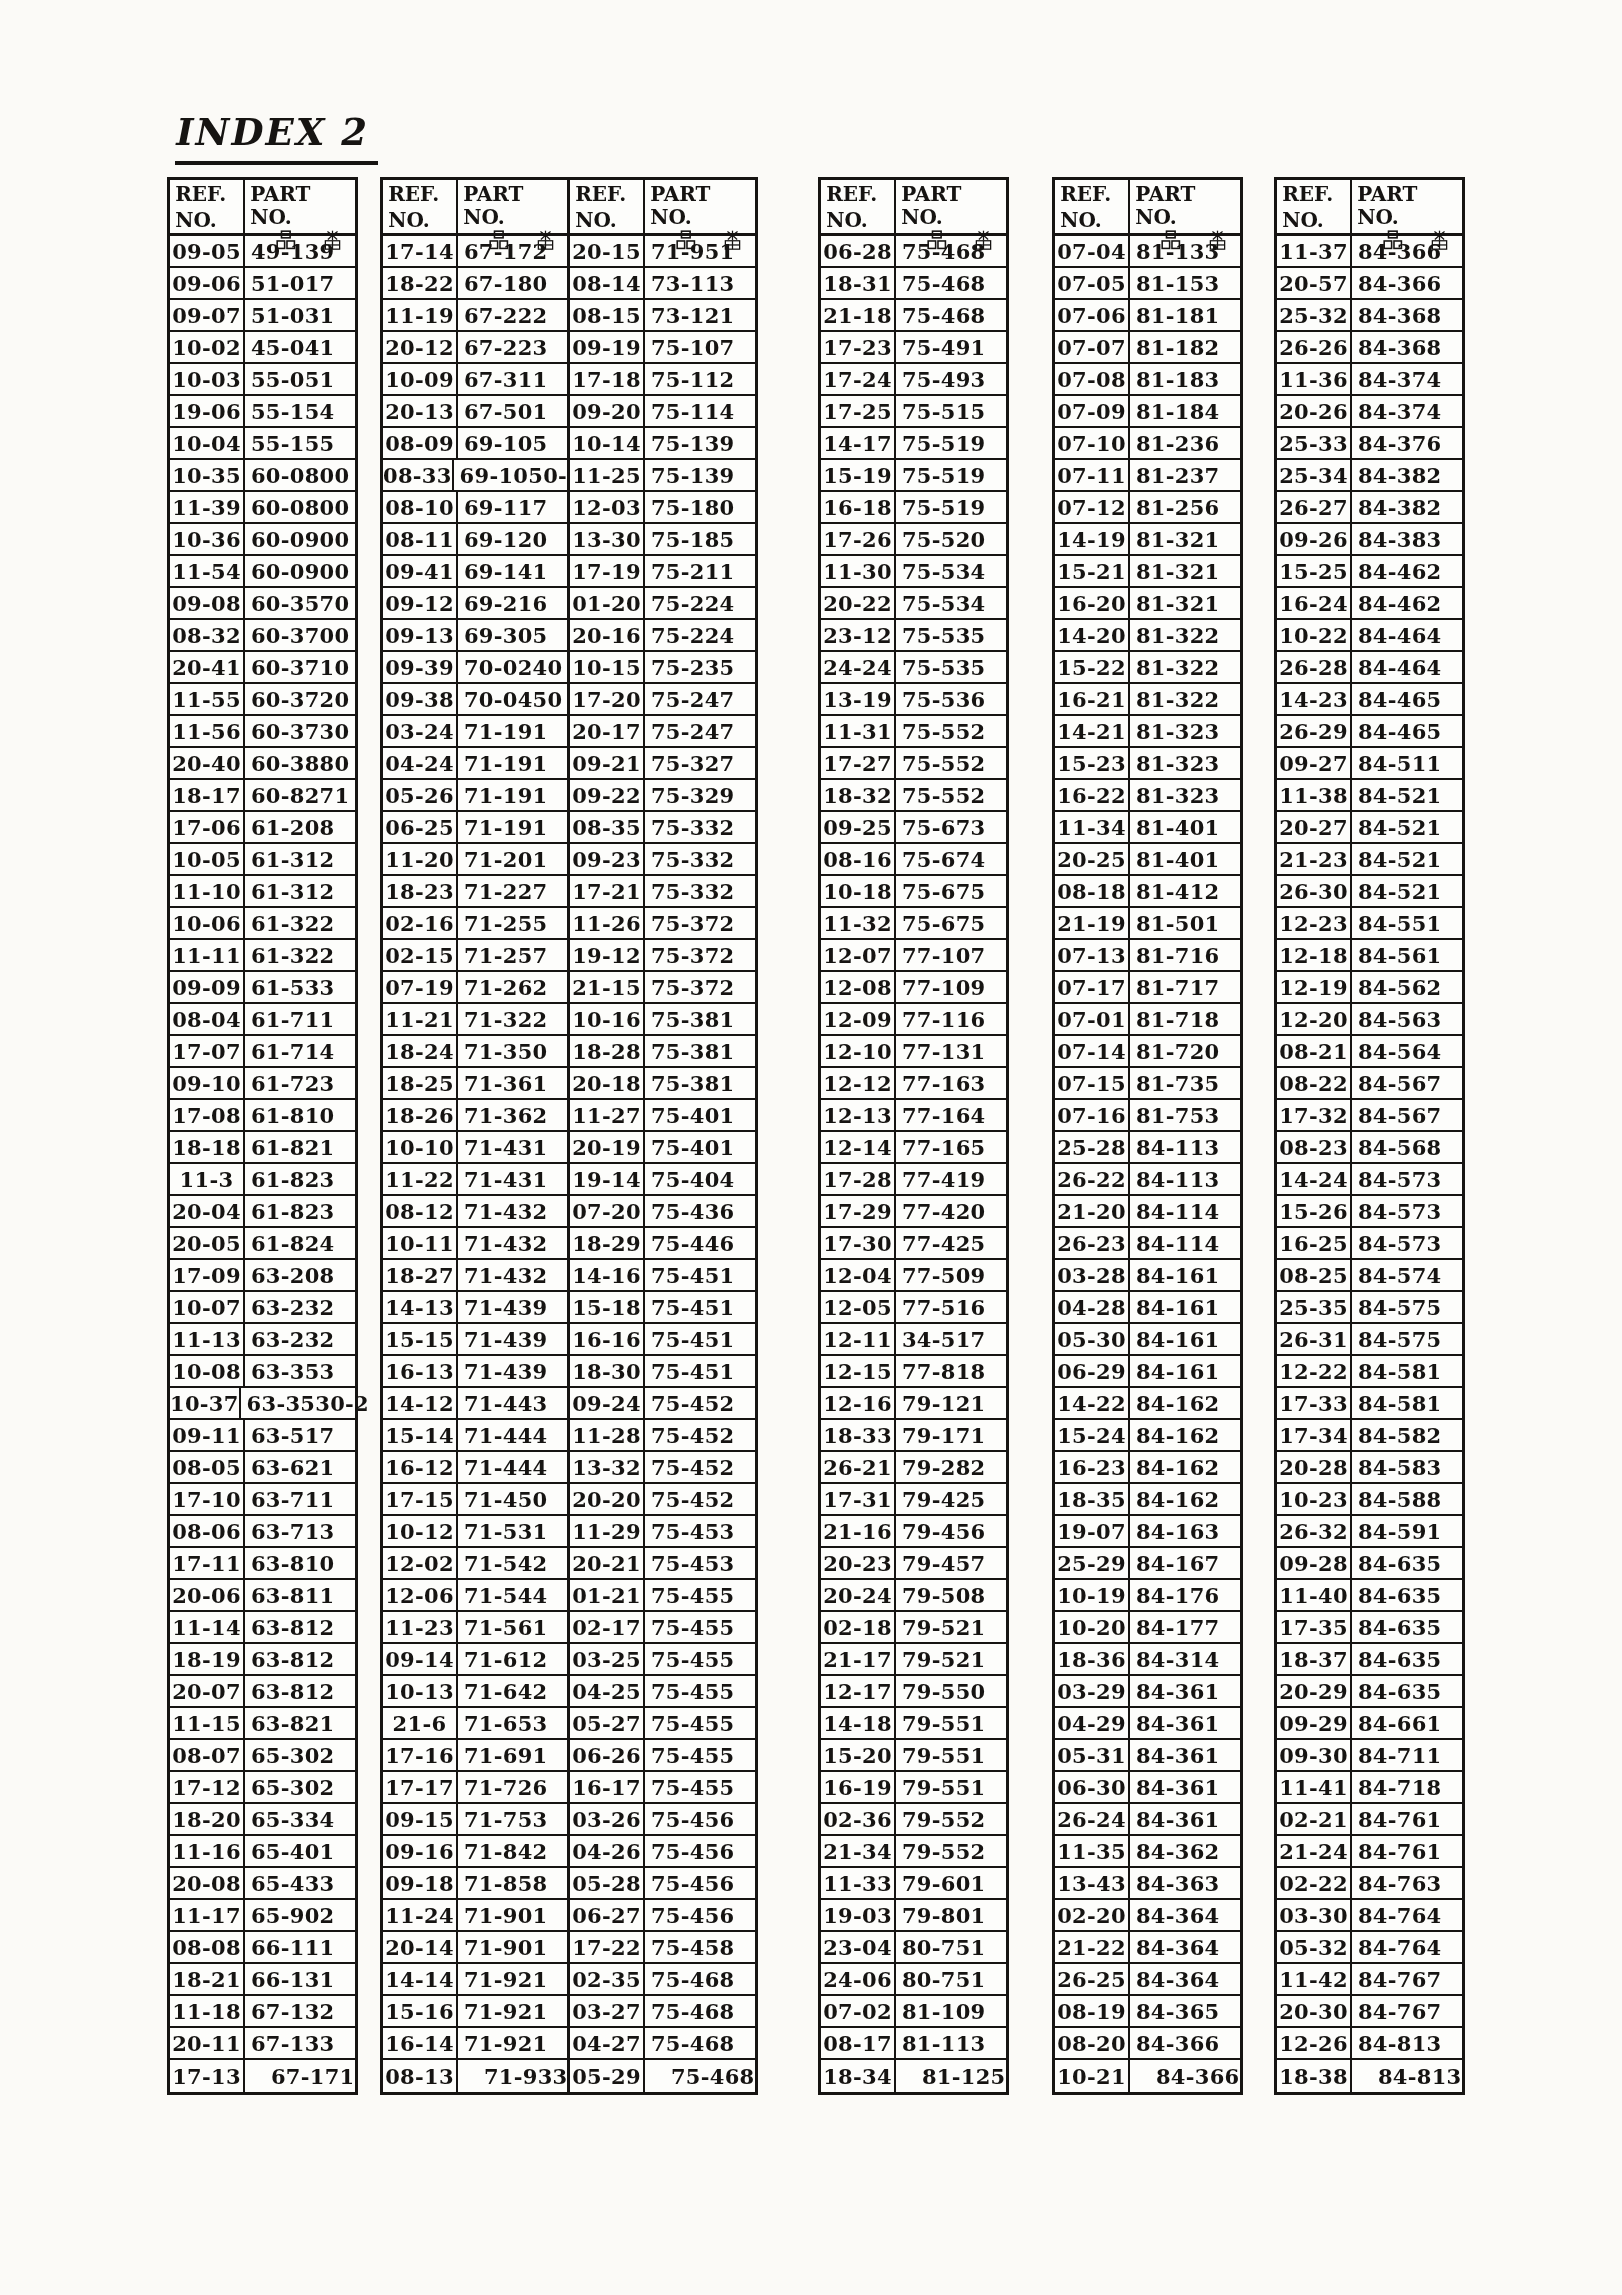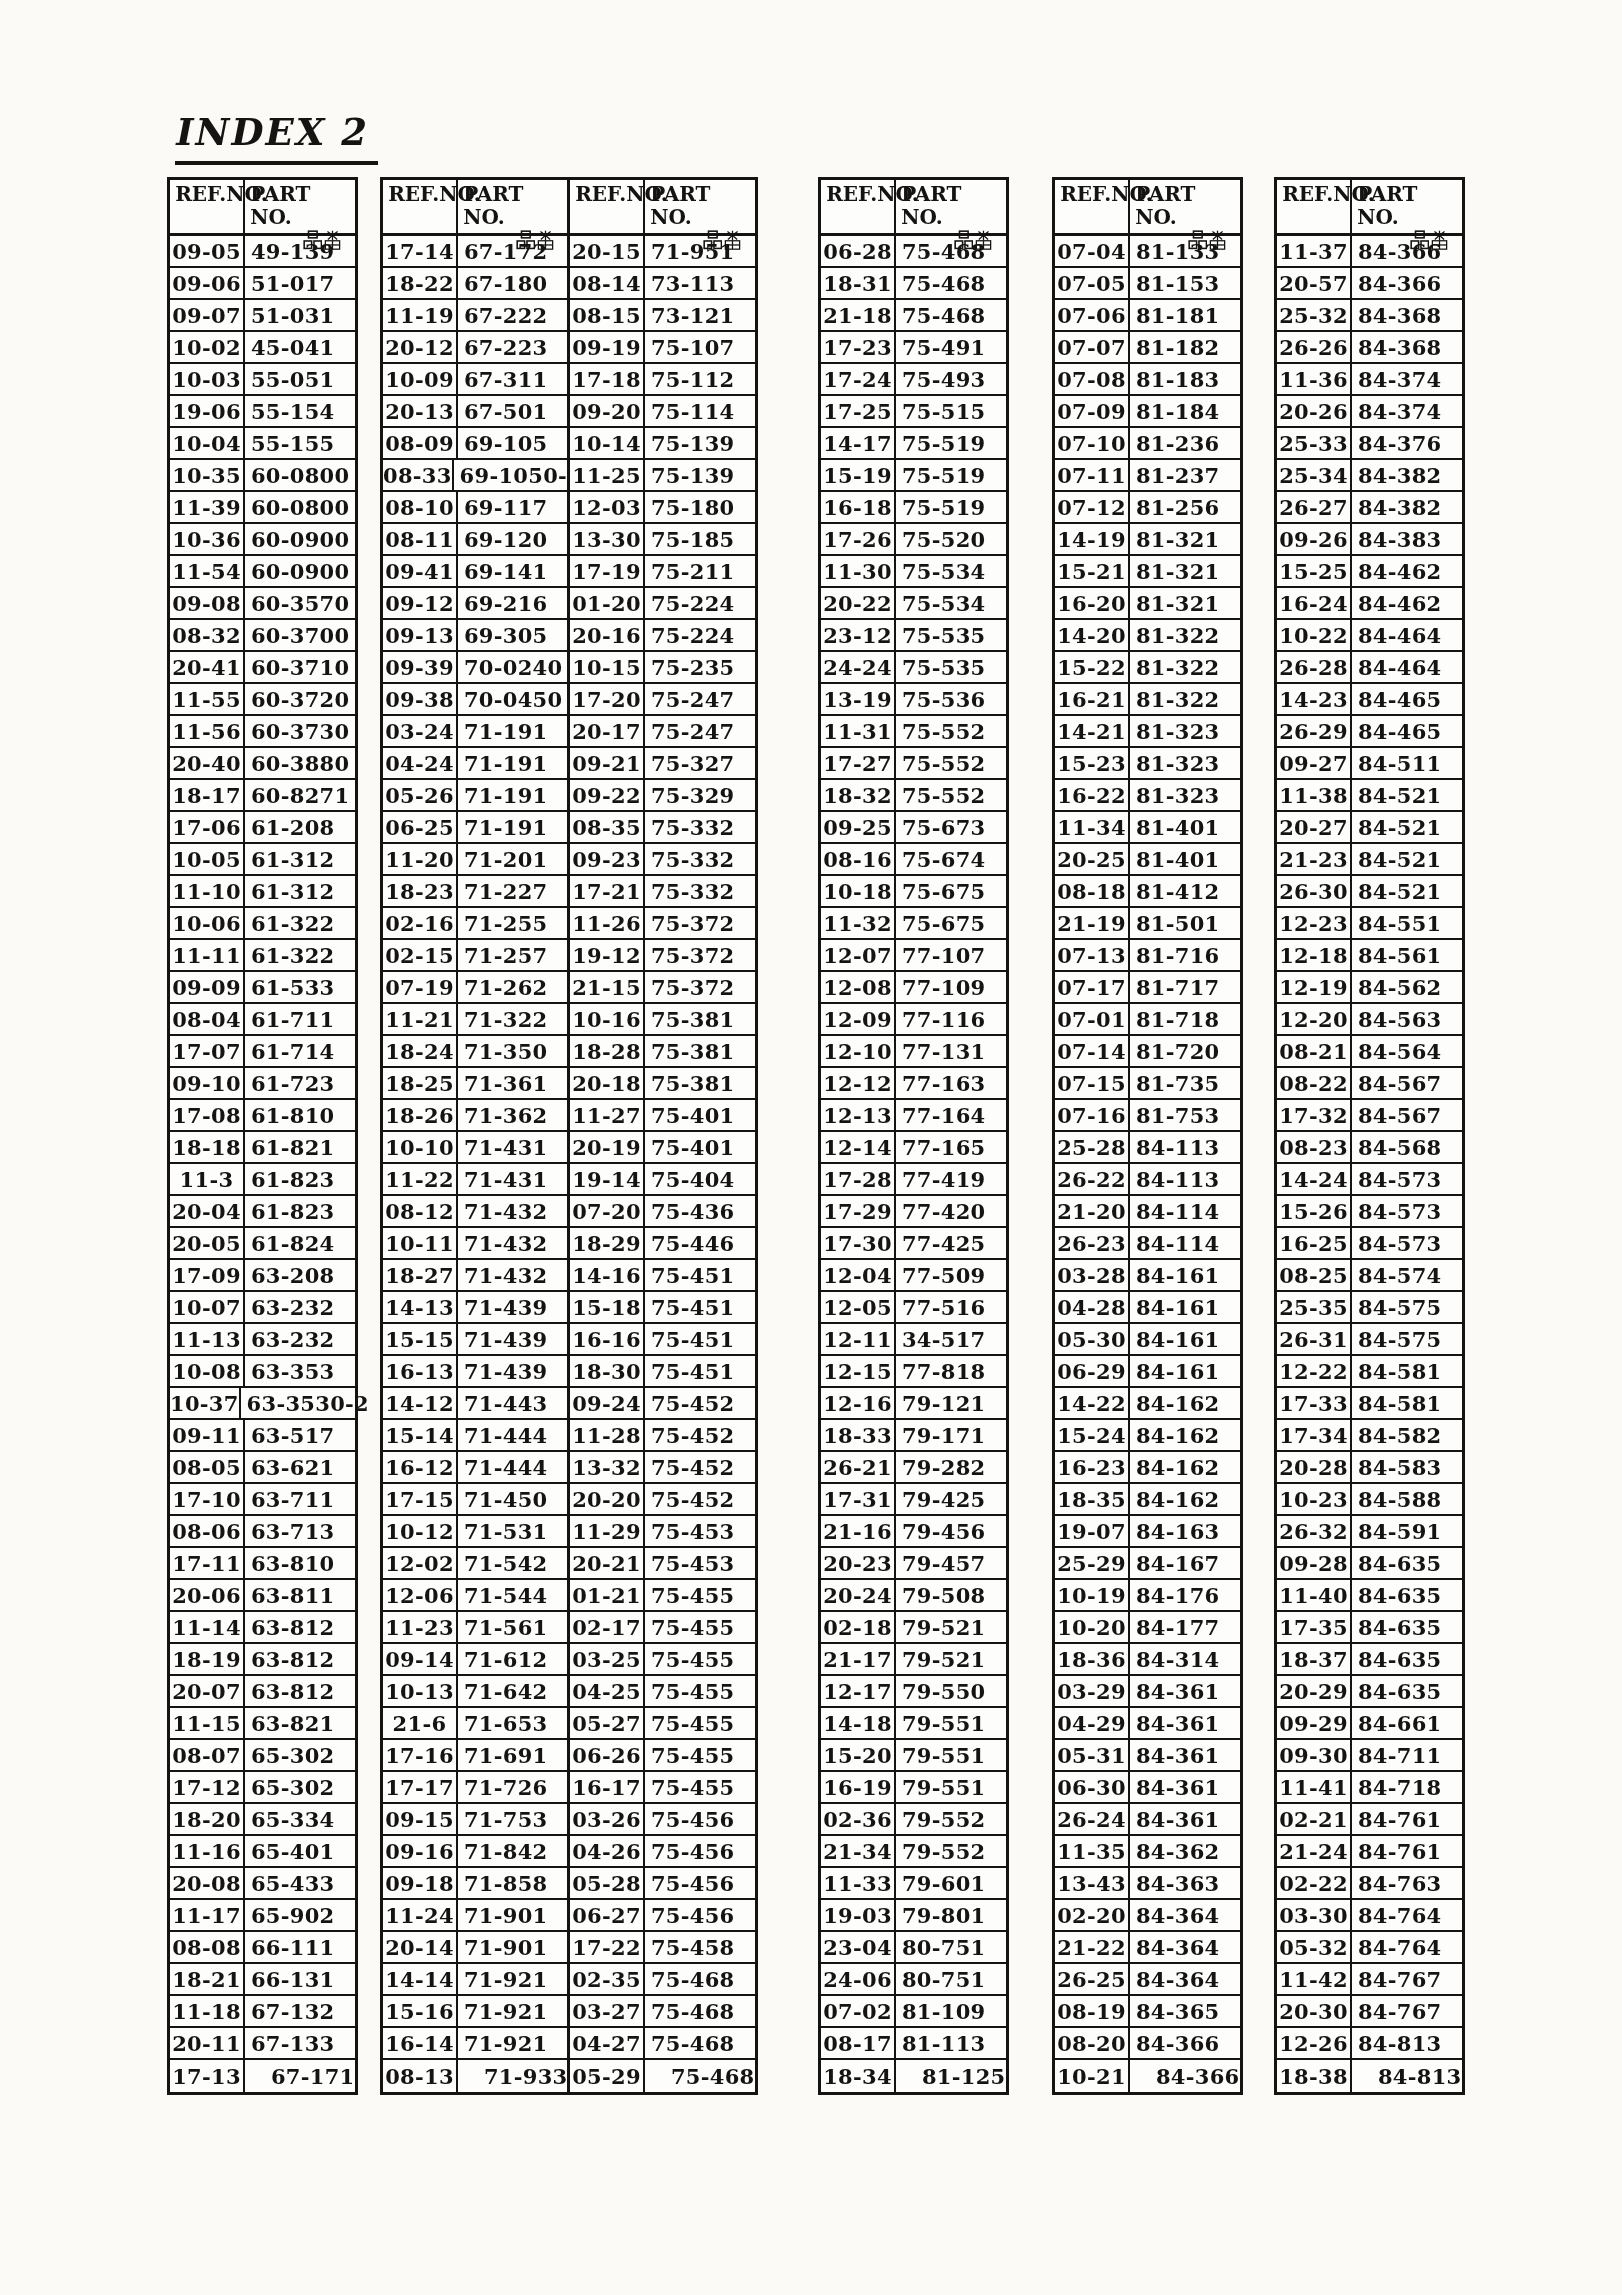--- a/index.html
+++ b/index.html
@@ -28,26 +28,26 @@
   }
   .parts-table.t0 { left:167px; }
   .parts-table.t1 { left:380px; }
   .parts-table.t2 { left:567px; }
   .parts-table.t3 { left:818px; }
   .parts-table.t4 { left:1052px; }
   .parts-table.t5 { left:1274px; }
   .thead { display:flex; height:56px; border-bottom:3.3px solid #161412; }
   .th-ref {
     width:75px; border-right:2.6px solid #161412;
-    display:flex; flex-direction:row; justify-content:space-between;
+    display:flex; flex-direction:column; justify-content:space-between;
     padding:2.6px 0 1.3px 5.2px; font-size:20px; font-weight:bold; line-height:1.15;
   }
   .th-part {
     flex:1; display:flex; flex-direction:column; justify-content:space-between;
-    padding:2.6px 5.2px 2.6px 5.2px; font-size:20px; font-weight:bold; line-height:1.15;align-items:flex-end;
+    padding:2.6px 5.2px 2.6px 5.2px; font-size:20px; font-weight:bold; line-height:1.15;
   }
   .kanji-line { display:flex; justify-content:space-between; align-items:flex-end; padding-right:6.5px; }
   .kanji-line svg { display:block; }
   .sr { font-size:0; width:0; height:0; overflow:hidden; display:inline-block; }
   .row { display:flex; height:32px; border-bottom:2.6px solid #161412; }
   .row:last-child { border-bottom:none;gap:20px; }
   .ref-cell {
     width:75px; border-right:2.6px solid #161412;
     display:flex; align-items:center; justify-content:center;
     font-size:21px; font-weight:bold; letter-spacing:0.3px; white-space:nowrap;

